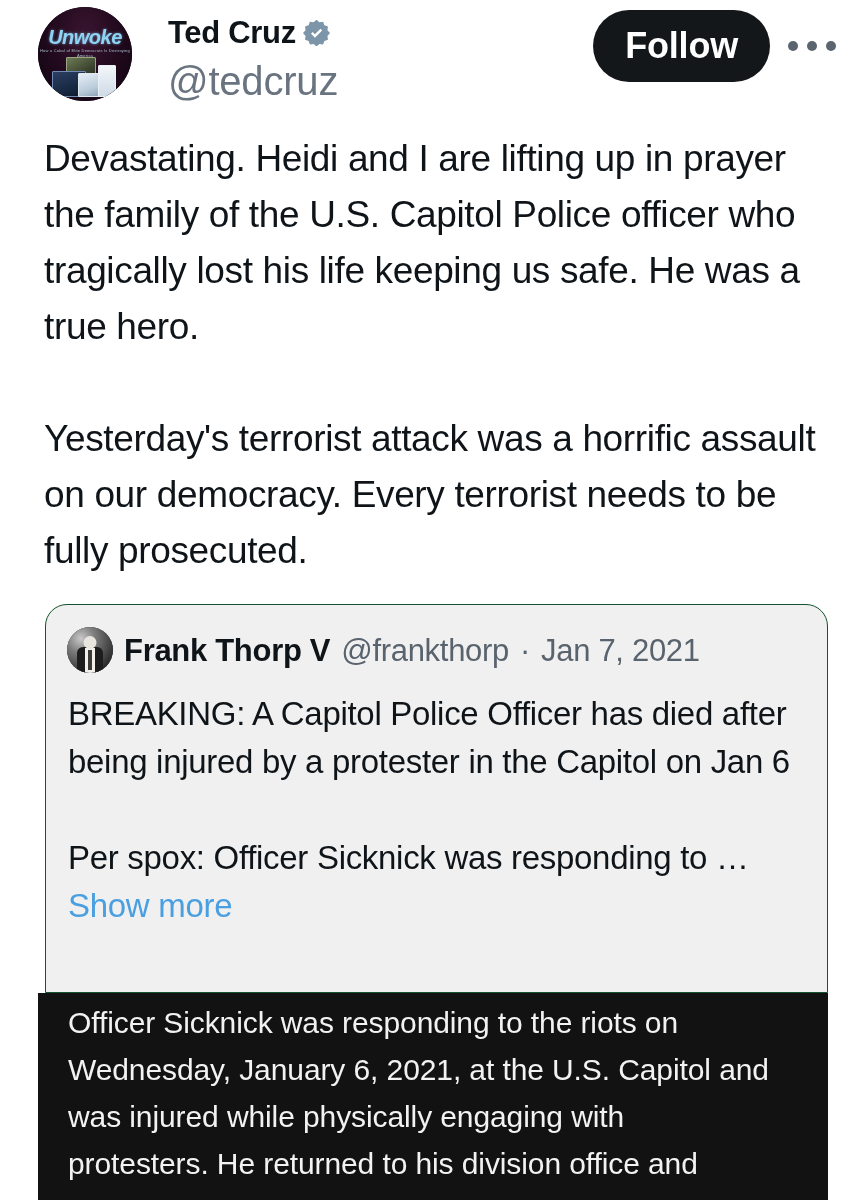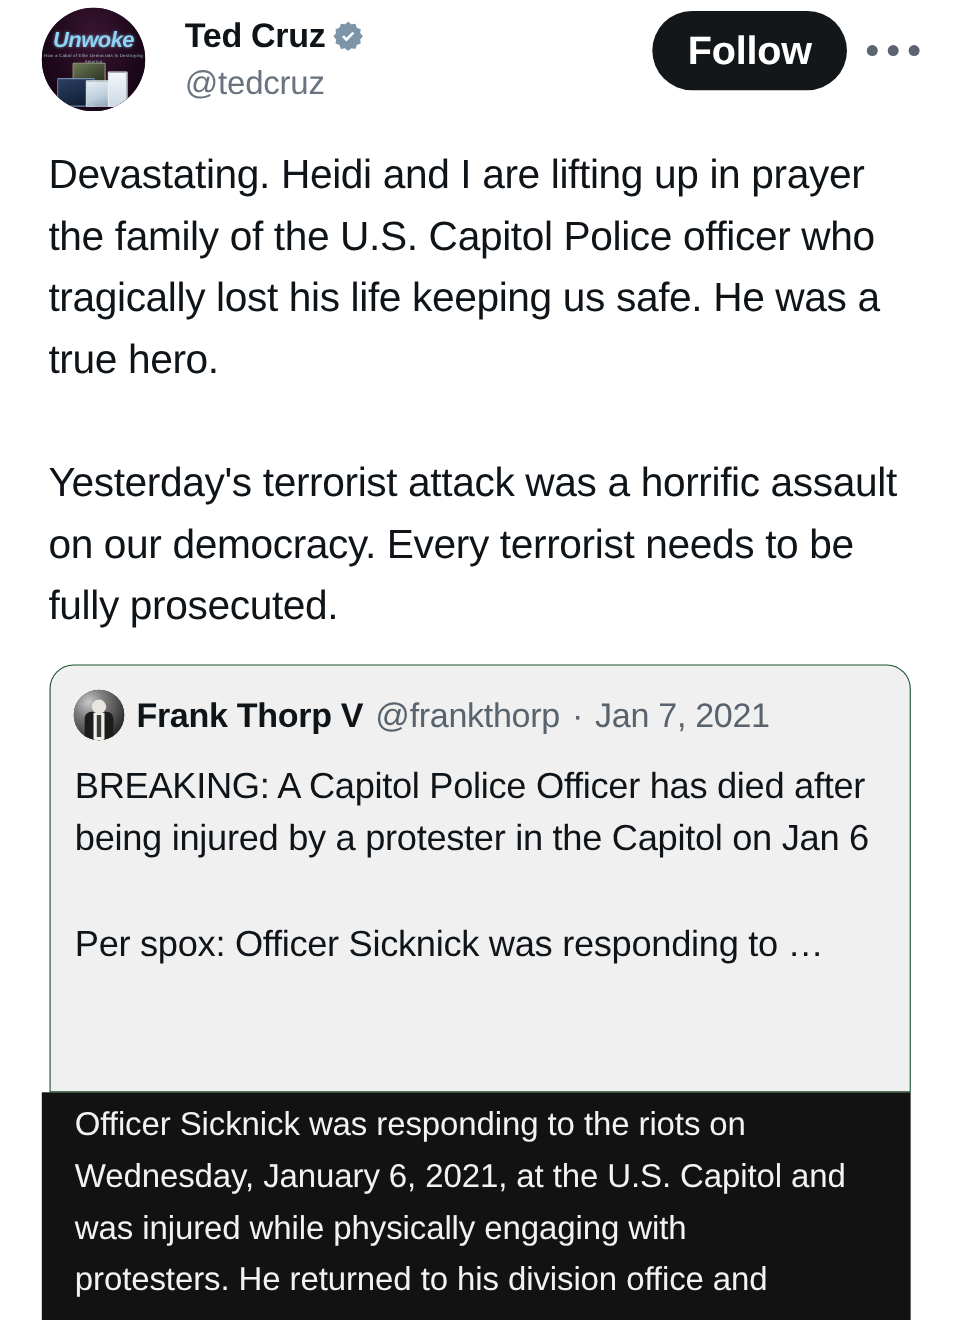--- a/index.html
+++ b/index.html
@@ -127,21 +127,21 @@
     line-height: 1;
     white-space: nowrap;
   }
   .verified-badge {
     width: 27px;
     height: 27px;
     display: block;
     flex: none;
   }
   .handle {
-    font-size: 30px;
+    font-size: 40px;
     color: #6a7480;
     line-height: 1;
     margin-top: 9px;
     letter-spacing: -0.2px;
     white-space: nowrap;
   }
 
   .follow-button {
     position: absolute;
     right: 98px;
@@ -385,20 +385,21 @@
       <span class="quote-name">Frank Thorp V</span>
       <span class="quote-meta">@frankthorp</span>
       <span class="quote-meta">·</span>
       <span class="quote-meta">Jan 7, 2021</span>
     </div>
 
     <div class="quote-text">
       <p>BREAKING: A Capitol Police Officer has died after being injured by a protester in the Capitol on Jan 6</p>
       <div class="para-gap"></div>
       <p>Per spox: Officer Sicknick was responding to …</p>
+      <span class="show-more">Show more</span>
     </div>
   </div>
 
   <div class="dark-image">
     <div class="statement">
       <p>Officer Sicknick was responding to the riots on</p>
       <p>Wednesday, January 6, 2021, at the U.S. Capitol and</p>
       <p>was injured while physically engaging with</p>
       <p>protesters.  He returned to his division office and</p>
     </div>

